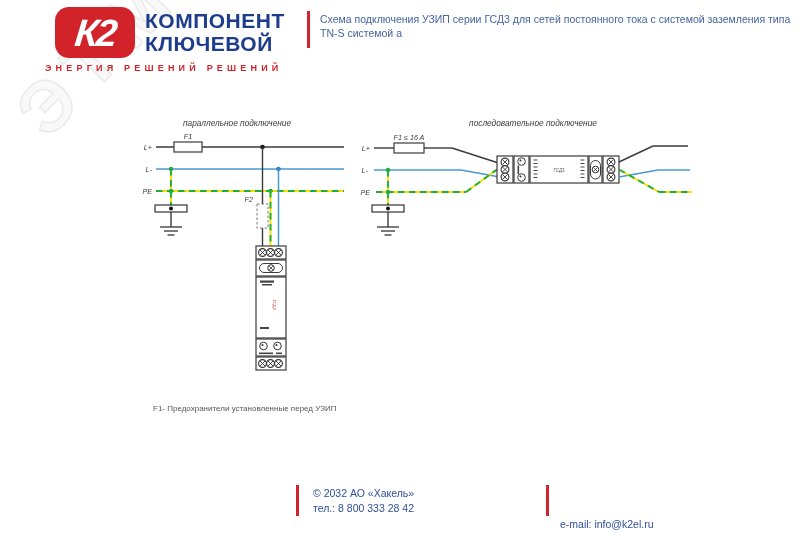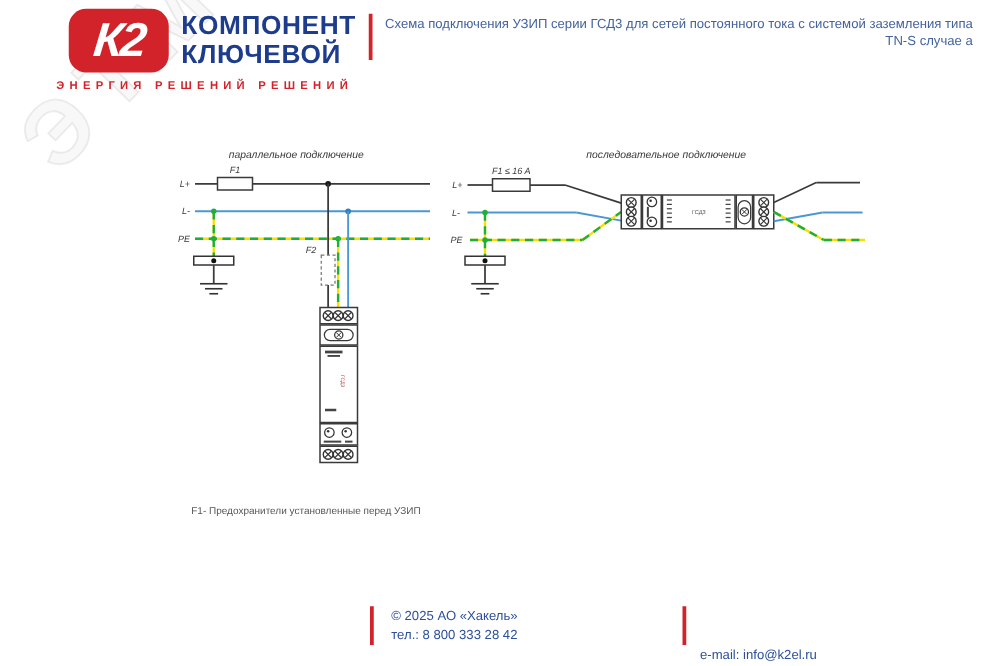--- a/index.html
+++ b/index.html
@@ -8,21 +8,21 @@
 
   
   .logo-badge{position:absolute;left:55px;top:7px;width:80px;height:51px;background:#d2232a;
               border-radius:14px;display:flex;align-items:center;justify-content:center;}
   .logo-badge span{color:#fff;font-weight:bold;font-style:italic;font-size:38px;letter-spacing:-2px;
                    transform:skewX(-6deg);line-height:1;}
   .brand{position:absolute;left:145px;top:9px;color:#1e3c8c;font-weight:bold;font-size:21px;
          line-height:23px;letter-spacing:.5px;}
   .tagline{position:absolute;left:45px;top:63px;color:#d2232a;font-weight:bold;font-size:9px;
            letter-spacing:4.2px;white-space:nowrap;}
-  .title-block{position:absolute;left:295px;top:11px;display:flex;text-align:right;}
+  .title-block{position:absolute;left:307px;top:11px;display:flex;}
   .accent-bar{width:3px;background:#d2232a;}
   .title-bar{height:37px;}
   .doc-title{margin-left:10px;color:#44639e;font-size:10.5px;line-height:14px;padding-top:1px;
              white-space:nowrap;}
 
   
   .watermark{position:absolute;left:0px;top:95px;font-size:72px;font-weight:bold;
              letter-spacing:14px;color:rgba(120,120,120,0.05);
              -webkit-text-stroke:1.5px rgba(120,120,120,0.13);
              transform:rotate(-46deg);transform-origin:left top;pointer-events:none;}
@@ -70,21 +70,21 @@
     <div class="brand">
       <div>КОМПОНЕНТ</div>
       <div>КЛЮЧЕВОЙ</div>
     </div>
     <div class="tagline">ЭНЕРГИЯ РЕШЕНИЙ РЕШЕНИЙ</div>
 
     <div class="title-block">
       <div class="accent-bar title-bar"></div>
       <div class="doc-title">
         <div>Схема подключения УЗИП серии ГСД3 для сетей постоянного тока с системой заземления  типа</div>
-        <div>TN-S случае а</div>
+        <div>TN-S системой а</div>
       </div>
     </div>
   </div>
 
   <svg class="schematic" viewBox="0 0 800 360">
     <defs>
       <g id="screwL">
         <circle r="3.9" fill="#fff" stroke="#333" stroke-width="1.1"></circle>
         <line x1="-2.5" y1="-2.5" x2="2.5" y2="2.5" stroke="#333" stroke-width="0.9"></line>
         <line x1="-2.5" y1="2.5" x2="2.5" y2="-2.5" stroke="#333" stroke-width="0.9"></line>
@@ -240,21 +240,21 @@
     </g>
   </svg>
 
   <div class="notes">
     <div>F1- Предохранители установленные перед УЗИП</div>
   </div>
 
   <div class="footer-block footer-center">
     <div class="footer-bar"></div>
     <div class="footer-text">
-      <div>© 2025 АО «Хакель»</div>
+      <div>© 2032 АО «Хакель»</div>
       <div>тел.: 8 800 333 28 42</div>
     </div>
   </div>
   <div class="footer-block footer-right">
     <div class="footer-bar"></div>
     <div class="footer-text">
       <div>e-mail: info@k2el.ru</div>
       <div>www.k2el.ru</div>
     </div>
   </div>

